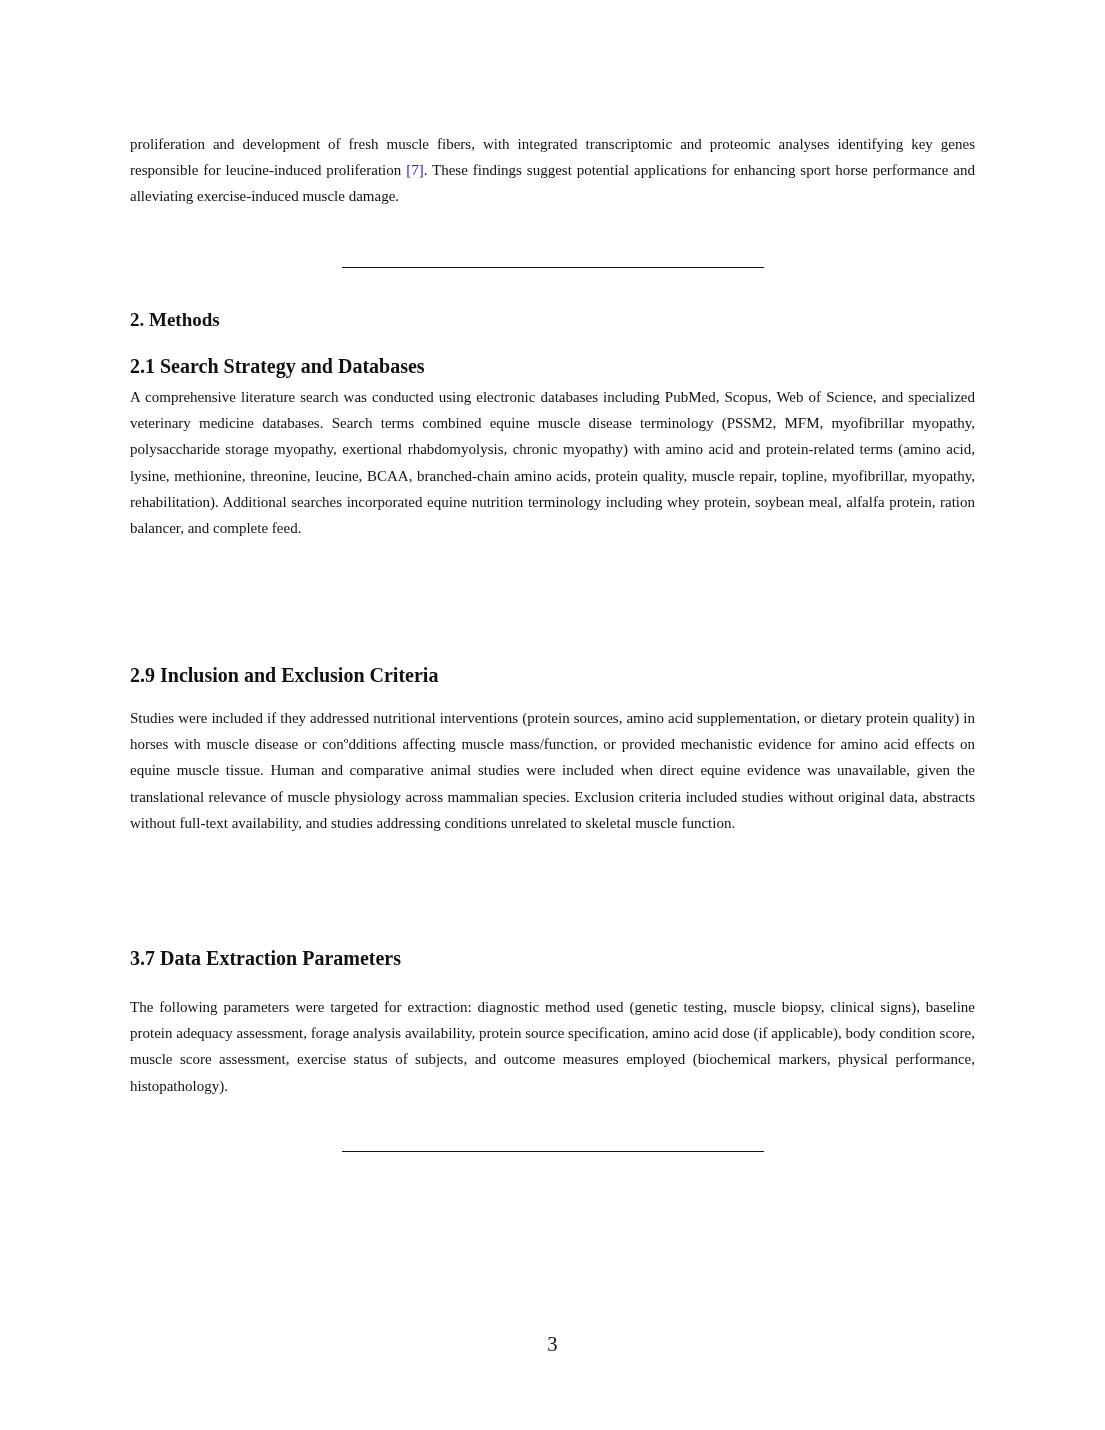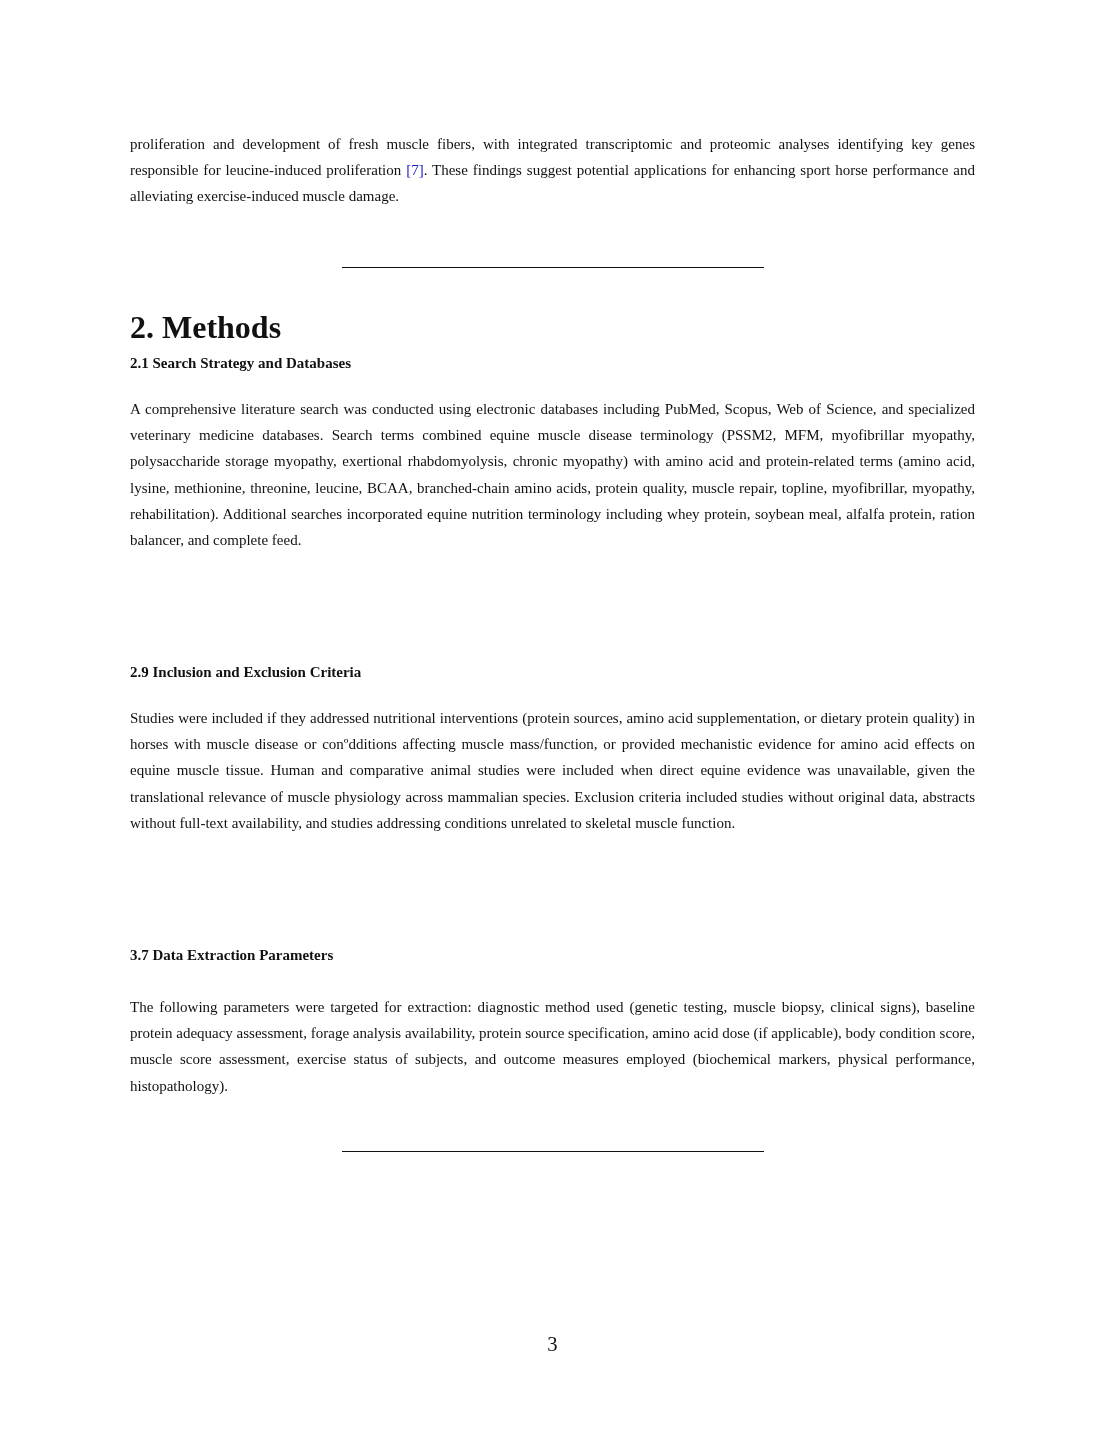--- a/index.html
+++ b/index.html
@@ -8,24 +8,24 @@
   .page { position: absolute; left: 130px; top: 0; width: 845px; }
   p.body { font-size: 15px; line-height: 26.2px; margin: 0; text-align: justify;
            hyphens: manual; }
   .cite { color: #1a1acc; }
   .p-intro { position: absolute; top: 131px; left: 0; width: 845px; }
   .rule { position: absolute; left: 212px; width: 422px; height: 0;
           border-top: 1.3px solid #111; }
   .rule-1 { top: 267px; }
   .rule-2 { top: 1151px; }
   h2.section { position: absolute; top: 309px; left: 0; margin: 0;
-               font-size: 32px; font-weight: bold; }
-  h3.sub { position: absolute; left: 0; margin: 0; font-size: 15px; font-weight: bold; }
+               font-size: 19px; font-weight: bold; }
+  h3.sub { position: absolute; left: 0; margin: 0; font-size: 20px; font-weight: bold; }
   .h-21 { top: 355px; }
-  .p-21 { position: absolute; top: 396px; left: 0; width: 845px; }
+  .p-21 { position: absolute; top: 384px; left: 0; width: 845px; }
   .h-22 { top: 664px; }
   .p-22 { position: absolute; top: 705px; left: 0; width: 845px; }
   .h-23 { top: 947px; }
   .p-23 { position: absolute; top: 994px; left: 0; width: 845px; }
   .page-num { position: absolute; top: 1333px; left: 0; width: 1105px; text-align: center;
               font-size: 20.6px; }
 </style>
 </head>
 <body>
 

